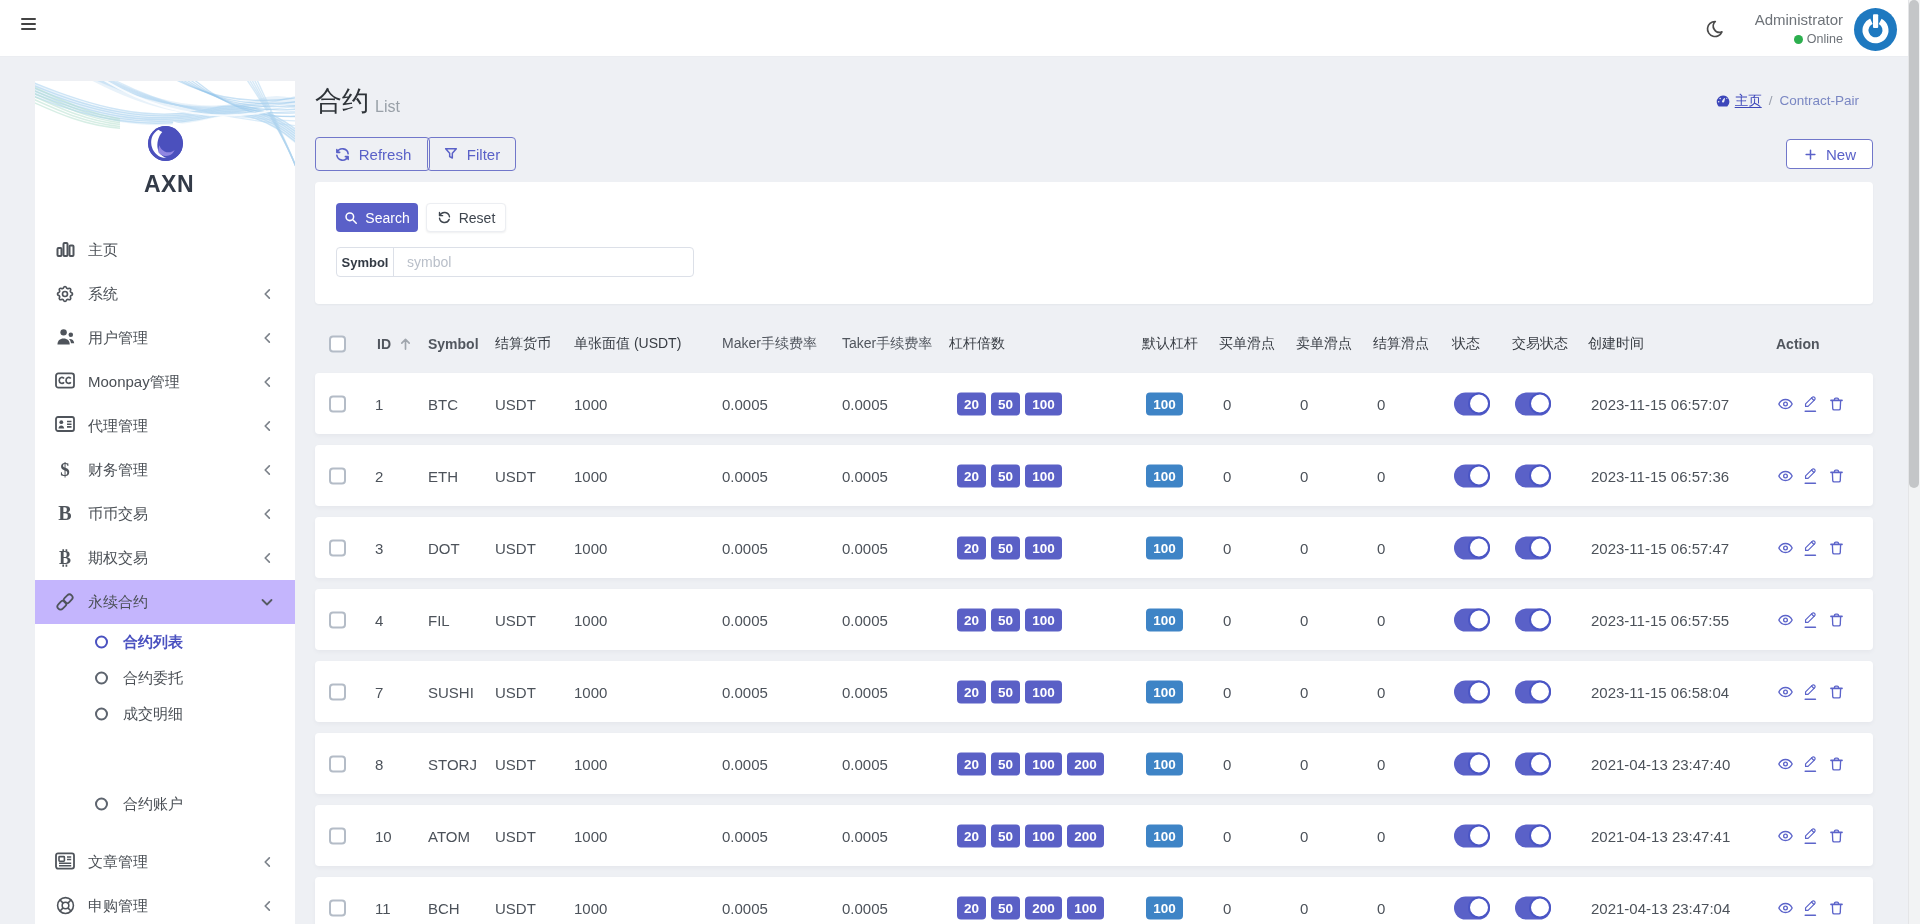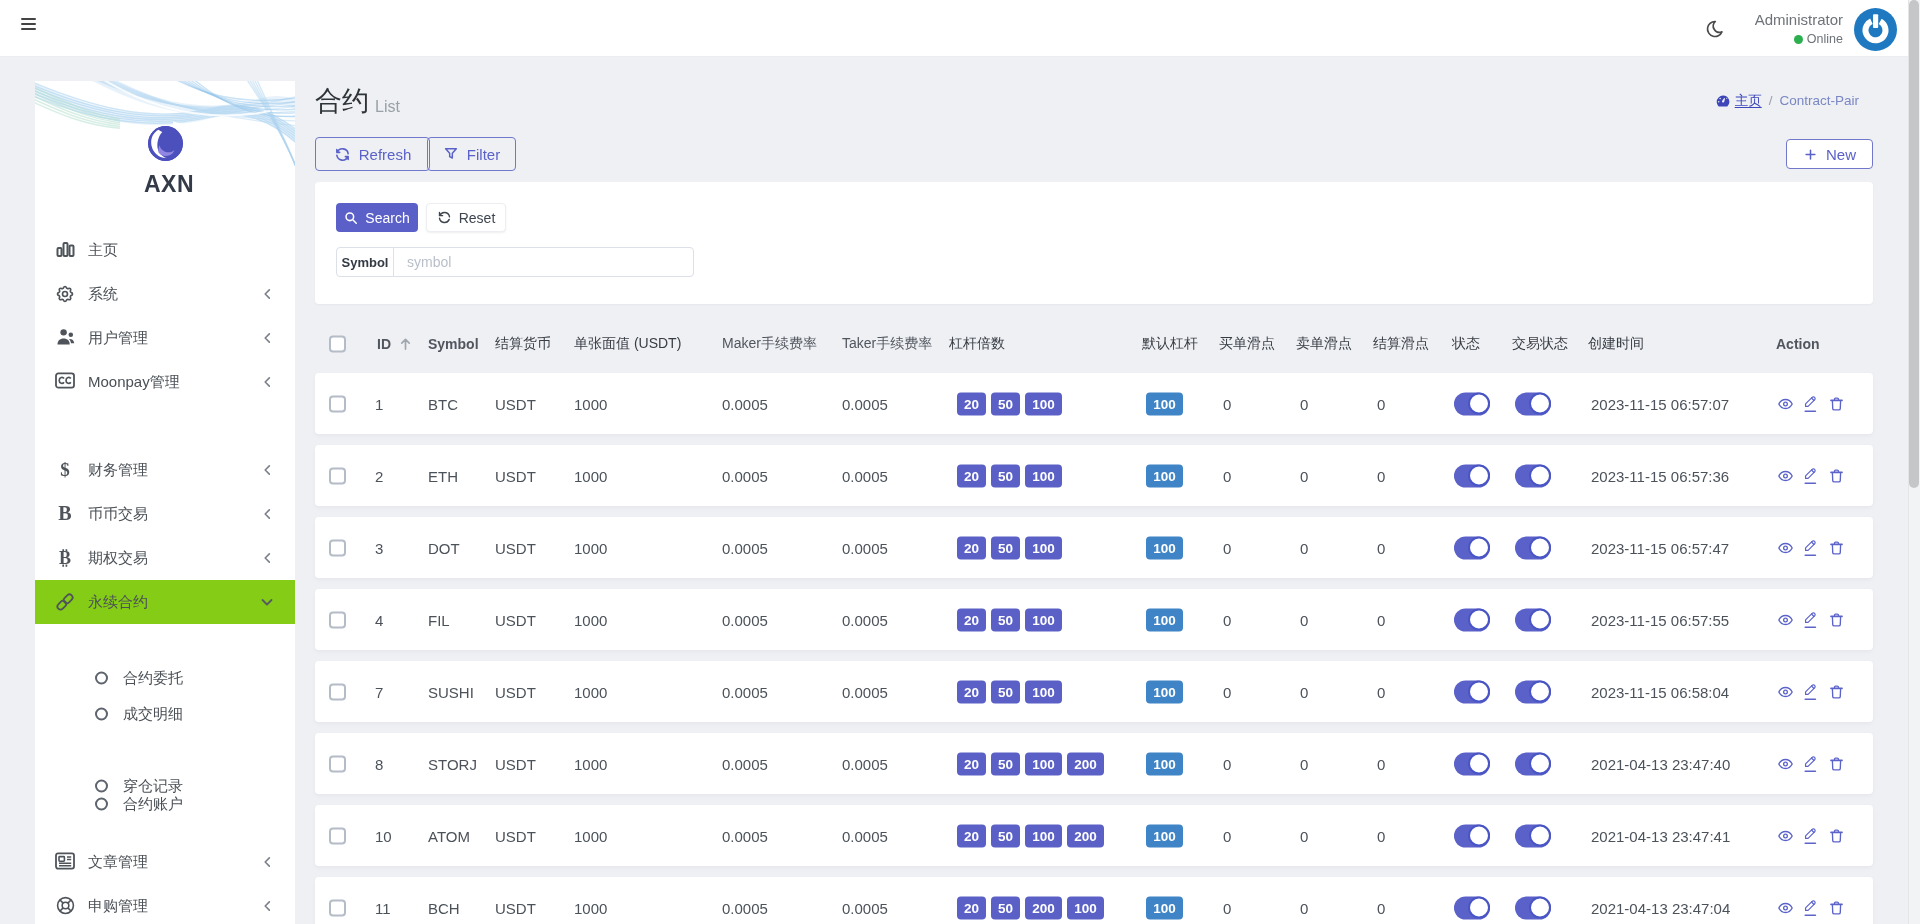--- a/index.html
+++ b/index.html
@@ -24,21 +24,21 @@
 
 
 #sidebar { position:absolute; left:35px; top:81px; width:260px; height:843px; background:#fff; }
 #wave { position:absolute; left:0; top:0; width:260px; height:118px; overflow:hidden;}
 #logo { position:absolute; left:113px; top:45px; width:35px; height:35px; border-radius:50%; background:#4c51bf; overflow:hidden;}
 #brand { position:absolute; left:4px; top:90px; width:260px; text-align:center; font-size:23px; font-weight:bold; color:#333b48; letter-spacing:.5px; }
 .mi { position:absolute; left:0; width:260px; height:44px; }
 .mi .ic { position:absolute; left:20px; top:50%; transform:translateY(-50%); width:20px; height:20px; color:#4f545b; text-align:center;}
 .mi .lb { position:absolute; left:53px; top:50%; transform:translateY(-50%); font-size:15px; color:#4b5056; white-space:nowrap;}
 .mi .ch { position:absolute; right:22px; top:50%; transform:translateY(-50%); }
-.mi.active { background:#84cc16; }
+.mi.active { background:#c4b5fd; }
 .smi { position:absolute; left:0; width:260px; height:36px; }
 .smi .cir { position:absolute; left:60px; top:50%; transform:translateY(-50%); width:13px; height:13px; border:2px solid #5d646e; border-radius:50%; }
 .smi .lb { position:absolute; left:88px; top:50%; transform:translateY(-50%); font-size:15px; color:#4b5056; }
 .smi.on .cir { border-color:#4a51c0; }
 .smi.on .lb { color:#4a51c0; font-weight:bold; }
 
 
 #main { position:absolute; left:315px; top:75px; width:1558px; }
 #pg-title { position:absolute; left:0; top:8px; font-size:27px; font-weight:500; color:#2e3338; }
 #pg-sub { position:absolute; left:60px; top:23px; font-size:16px; color:#99a0a8; }
@@ -178,20 +178,32 @@
       <span class="ic"><svg width="20" height="17" viewBox="0 0 20 17" fill="none" stroke="#4f545b" stroke-width="1.8">
           <rect x="1" y="1.4" width="18" height="14.2" rx="2.4"></rect>
           <path d="M9 6.5c-.6-.9-1.7-1.3-2.8-1-1.3.4-2 1.5-2 2.9s.7 2.5 2 2.9c1.1.3 2.2-.1 2.8-1" stroke-width="1.7"></path>
           <path d="M15.8 6.5c-.6-.9-1.7-1.3-2.8-1-1.3.4-2 1.5-2 2.9s.7 2.5 2 2.9c1.1.3 2.2-.1 2.8-1" stroke-width="1.7"></path>
         </svg></span>
       <span class="lb">Moonpay管理</span>
       <svg class="ch" width="11" height="11" viewBox="0 0 12 12" fill="none" stroke="#7c828a" stroke-width="1.8" stroke-linecap="round" stroke-linejoin="round">
         <path d="M8 1.5 L3.5 6 L8 10.5"></path>
       </svg>
     </div>
+  <div class="mi" style="top:323px">
+      <span class="ic"><svg width="20" height="16" viewBox="0 0 20 16" fill="none" stroke="#4f545b" stroke-width="1.8">
+          <rect x="1" y="1" width="18" height="14" rx="2"></rect>
+          <circle cx="6.3" cy="6.2" r="1.9" fill="#4f545b" stroke="none"></circle>
+          <path d="M3.4 12.4c.3-1.9 1.4-2.9 2.9-2.9s2.6 1 2.9 2.9z" fill="#4f545b" stroke="none"></path>
+          <path d="M12 5.5h4.5M12 8.2h4.5M12 10.9h4.5" stroke-width="1.6"></path>
+        </svg></span>
+      <span class="lb">代理管理</span>
+      <svg class="ch" width="11" height="11" viewBox="0 0 12 12" fill="none" stroke="#7c828a" stroke-width="1.8" stroke-linecap="round" stroke-linejoin="round">
+        <path d="M8 1.5 L3.5 6 L8 10.5"></path>
+      </svg>
+    </div>
   <div class="mi" style="top:367px">
       <span class="ic"><svg width="20" height="20" viewBox="0 0 20 20">
           <text x="10" y="16" font-family="Liberation Serif, serif" font-size="19" font-weight="bold" fill="#4f545b" text-anchor="middle">$</text>
         </svg></span>
       <span class="lb">财务管理</span>
       <svg class="ch" width="11" height="11" viewBox="0 0 12 12" fill="none" stroke="#7c828a" stroke-width="1.8" stroke-linecap="round" stroke-linejoin="round">
         <path d="M8 1.5 L3.5 6 L8 10.5"></path>
       </svg>
     </div>
   <div class="mi" style="top:411px">
@@ -218,31 +230,31 @@
           <g transform="rotate(-45 10 10)">
             <rect x="0.6" y="6.9" width="9.8" height="6.2" rx="3.1"></rect>
             <rect x="9.6" y="6.9" width="9.8" height="6.2" rx="3.1"></rect>
           </g>
         </svg></span>
       <span class="lb">永续合约</span>
       <svg class="ch" width="12" height="12" viewBox="0 0 12 12" fill="none" stroke="#565b63" stroke-width="1.8" stroke-linecap="round" stroke-linejoin="round">
         <path d="M1.5 4 L6 8.5 L10.5 4"></path>
       </svg>
     </div>
+  <div class="smi on" style="top:543px">
+      <span class="cir"></span>
+      <span class="lb">合约列表</span>
+    </div>
   <div class="smi" style="top:579px">
       <span class="cir"></span>
       <span class="lb">合约委托</span>
     </div>
   <div class="smi" style="top:615px">
       <span class="cir"></span>
       <span class="lb">成交明细</span>
-    </div>
-  <div class="smi" style="top:687px">
-      <span class="cir"></span>
-      <span class="lb">穿仓记录</span>
     </div>
   <div class="smi" style="top:705px">
       <span class="cir"></span>
       <span class="lb">合约账户</span>
     </div>
   <div class="mi" style="top:759px">
       <span class="ic"><svg width="20" height="18" viewBox="0 0 20 18" fill="none" stroke="#4f545b" stroke-width="1.8">
           <rect x="1" y="1.4" width="18" height="15.2" rx="2"></rect>
           <rect x="4" y="4.6" width="5.4" height="4.6" rx=".6" stroke-width="1.6"></rect>
           <path d="M12 5h4.2M12 7.6h4.2M4 11.2h12.2M4 13.8h12.2" stroke-width="1.5"></path>

